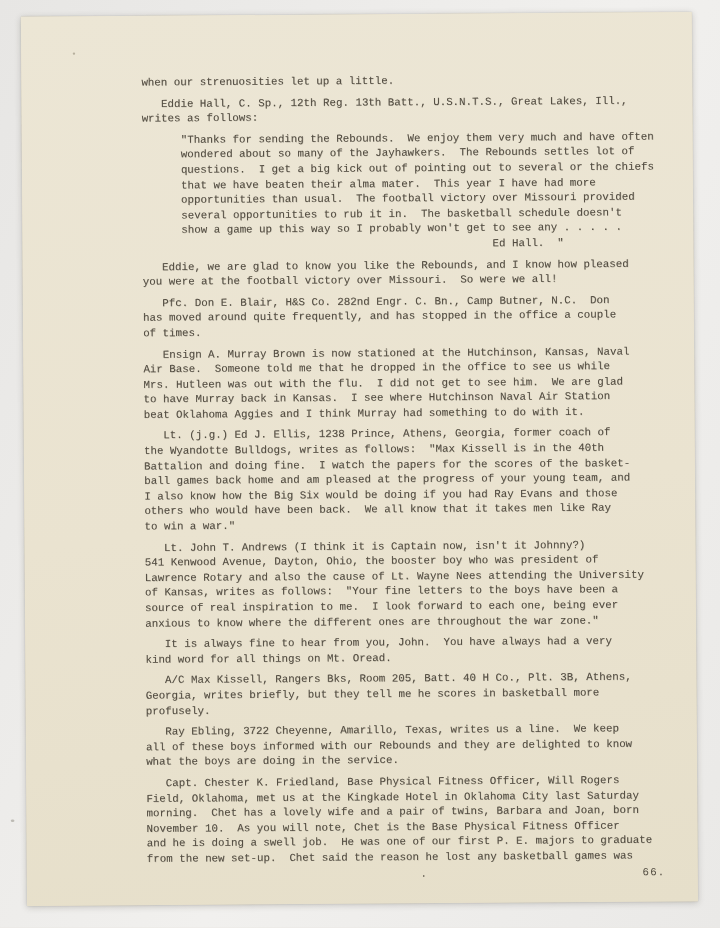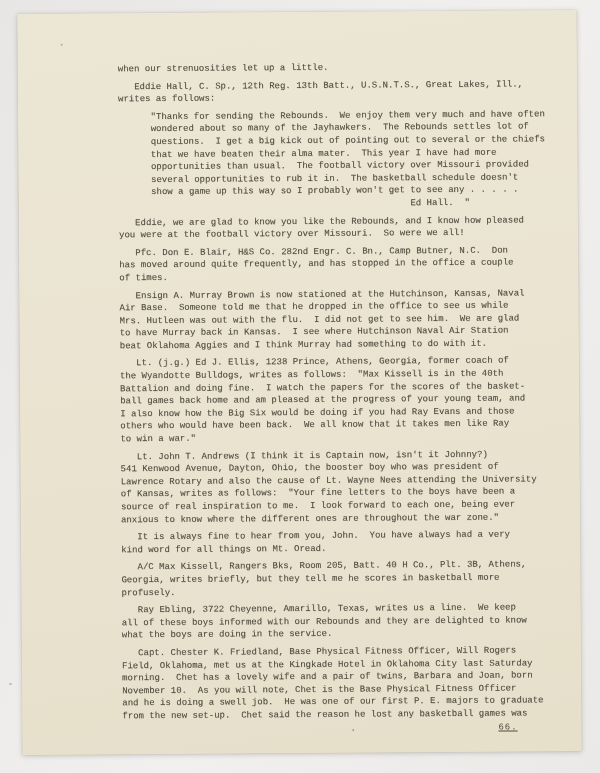--- a/index.html
+++ b/index.html
@@ -39,21 +39,21 @@
     text-shadow:0.3px 0.3px 0.3px rgba(83,77,66,0.35);
   }
   .footer{
     position:absolute;
     left:100px;top:712px;
     width:436px;height:14px;
     color:var(--ink,#534d42);
     font-size:9px;
   }
   .footer-dot{position:absolute;left:228px;top:0;}
-  .page-number{position:absolute;left:376px;top:0;letter-spacing:1px;text-decoration:underline;}
+  .page-number{position:absolute;left:413px;top:0;letter-spacing:1px;}
   .speck{position:absolute;border-radius:50%;}
   .speck-a{left:43px;top:30px;width:2px;height:2px;background:rgba(120,110,90,0.45);}
   .speck-b{left:113px;top:84px;width:2px;height:1px;background:rgba(120,110,90,0.35);}
   .speck-c{left:9px;top:683px;width:3px;height:2px;background:rgba(140,135,125,0.5);}
 </style>
 </head>
 <body>
 
 <div class="scene">
   <div class="speck speck-c"></div>

